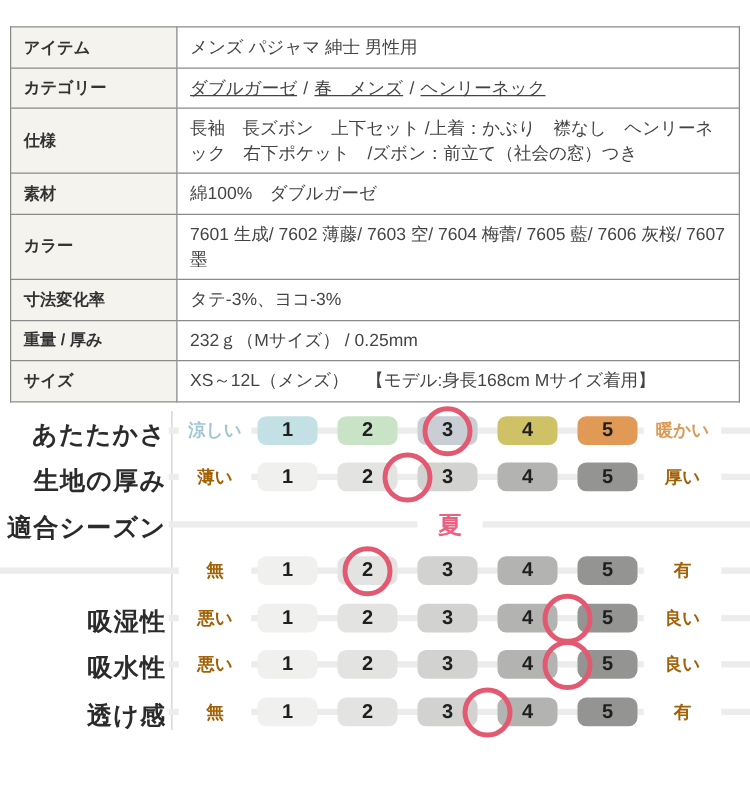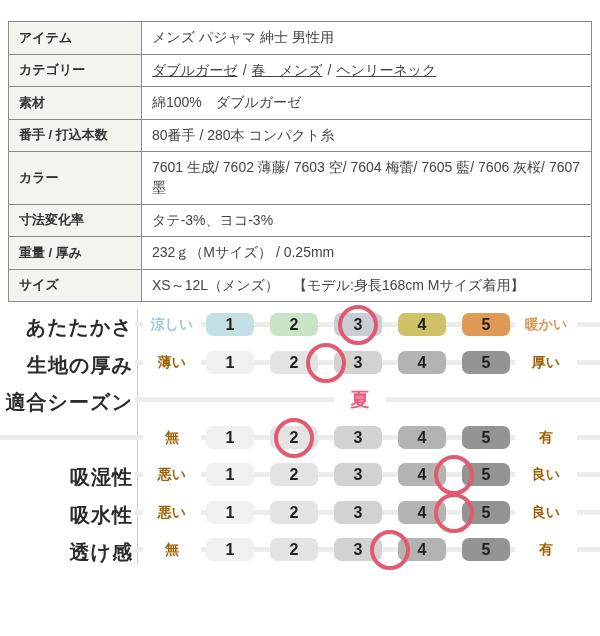--- a/index.html
+++ b/index.html
@@ -63,26 +63,26 @@
     <tbody>
       <tr>
         <td class="hcell">アイテム</td>
         <td class="vcell">メンズ パジャマ 紳士 男性用</td>
       </tr>
       <tr>
         <td class="hcell">カテゴリー</td>
         <td class="vcell"><a>ダブルガーゼ</a><span class="sep">/</span><a>春　メンズ</a><span class="sep">/</span><a>ヘンリーネック</a></td>
       </tr>
       <tr>
+        <td class="hcell">仕様</td>
+        <td class="vcell">長袖　長ズボン　上下セット /上着：かぶり　襟なし　ヘンリーネック　右下ポケット　/ズボン：前立て（社会の窓）つき</td>
+      </tr>
+      <tr>
         <td class="hcell">素材</td>
         <td class="vcell">綿100%　ダブルガーゼ</td>
-      </tr>
-      <tr>
-        <td class="hcell">番手 / 打込本数</td>
-        <td class="vcell">80番手 / 280本 コンパクト糸</td>
       </tr>
       <tr>
         <td class="hcell">カラー</td>
         <td class="vcell">7601 生成/ 7602 薄藤/ 7603 空/ 7604 梅蕾/ 7605 藍/ 7606 灰桜/ 7607 墨</td>
       </tr>
       <tr>
         <td class="hcell">寸法変化率</td>
         <td class="vcell">タテ-3%、ヨコ-3%</td>
       </tr>
       <tr>

